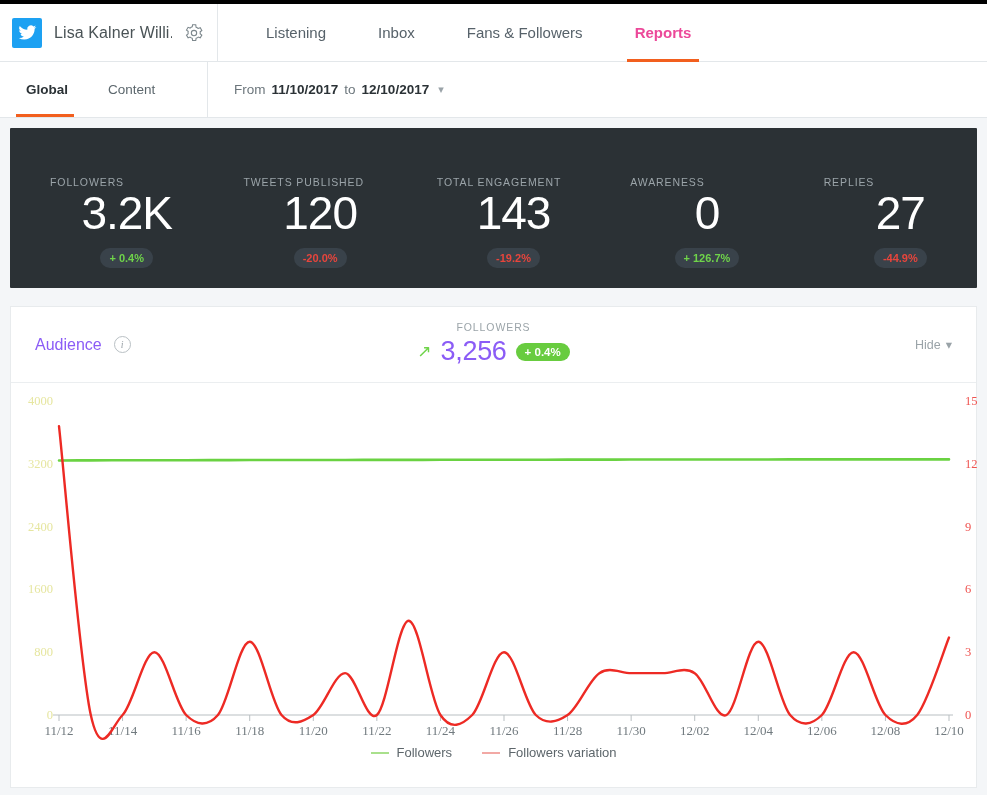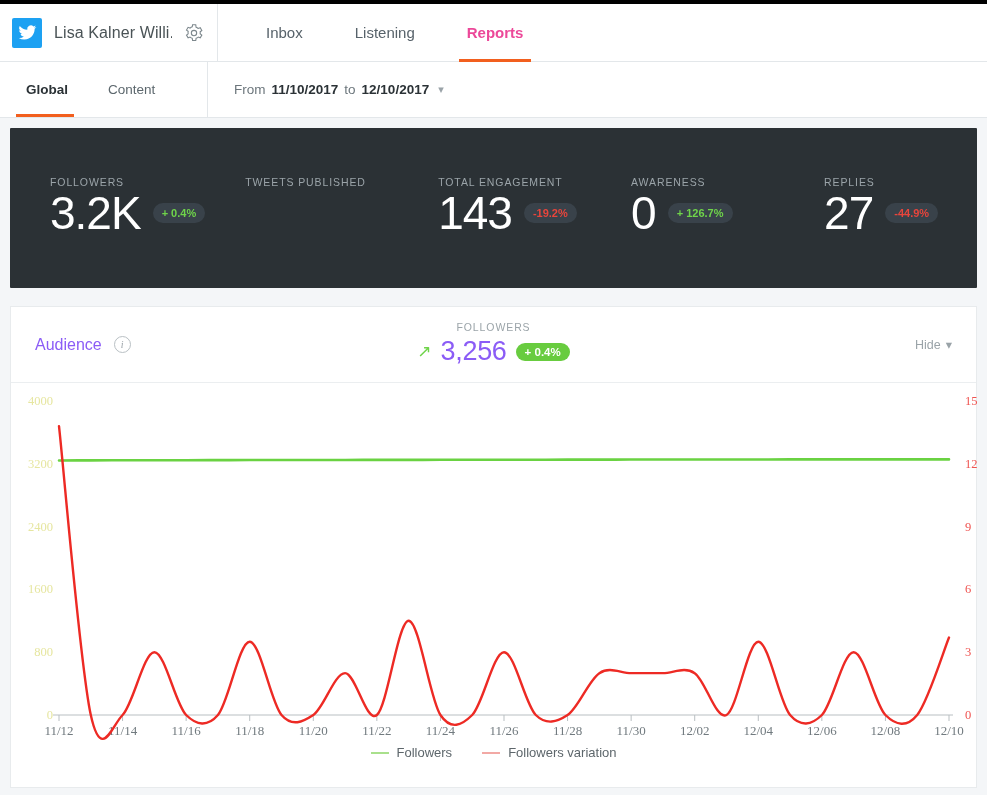--- a/index.html
+++ b/index.html
@@ -77,21 +77,21 @@
   .kpipanel {
     background:#2b3135; height:160px; display:flex; align-items:flex-start;
     padding-top:48px; border-radius:1px;
   }
   .kpi { flex:1 1 0; padding-left:40px; }
   .kpi:first-child{ padding-left:40px; }
   .kpi-label {
     font-size:10.5px; letter-spacing:.9px; color:#9ba4a9; text-transform:uppercase;
     margin-bottom:2px;
   }
-  .kpi-row { display:flex; align-items:center; gap:12px; }
+  .kpi-row { display:flex; align-items:center; gap:12px;flex-direction:column; }
   .kpi-value { font-size:46px; color:#fff; font-weight:300; line-height:1; letter-spacing:-1px; }
   .kpi-badge {
     font-size:11px; font-weight:bold; padding:4px 9px; border-radius:10px;
     background:#39424a; white-space:nowrap;
   }
   .kpi-badge.up   { color:#6fd44a; }
   .kpi-badge.down { color:#e8453c; }
 
   
   .cardwrap { padding:18px 10px 0 10px; }
@@ -150,24 +150,27 @@
     <div class="gear">
       <svg viewBox="0 0 24 24">
         <circle cx="12" cy="12" r="3.2"></circle>
         <path d="M19.4 13.5a7.6 7.6 0 0 0 0-3l2-1.5-1.9-3.3-2.4.9a7.6 7.6 0 0 0-2.6-1.5L14.1 2h-3.8l-.4 2.6c-.9.3-1.8.8-2.6 1.5l-2.4-.9L3 8.5l2 1.5a7.6 7.6 0 0 0 0 3l-2 1.5 1.9 3.3 2.4-.9c.8.7 1.7 1.2 2.6 1.5l.4 2.6h3.8l.4-2.6c.9-.3 1.8-.8 2.6-1.5l2.4.9 1.9-3.3-2-1.5z"></path>
       </svg>
     </div>
   </div>
 
   <div class="navtabs">
     <div class="navtab">
+        <span>Listening</span>
+      </div>
+    <div class="navtab">
         <span>Inbox</span>
       </div>
     <div class="navtab">
-        <span>Listening</span>
+        <span>Fans &amp; Followers</span>
       </div>
     <div class="navtab active">
         <span>Reports</span>
       </div>
   </div>
 </div>
 
 <div class="subnav">
   <div class="subtabs">
     <div class="subtab active">
@@ -192,20 +195,24 @@
     <div class="kpi">
       <div class="kpi-label">FOLLOWERS</div>
       <div class="kpi-row">
         <div class="kpi-value">3.2K</div>
         <div class="kpi-badge up">+ 0.4%</div>
       </div>
     </div>
 
     <div class="kpi">
       <div class="kpi-label">TWEETS PUBLISHED</div>
+      <div class="kpi-row">
+        <div class="kpi-value">120</div>
+        <div class="kpi-badge down">-20.0%</div>
+      </div>
     </div>
 
     <div class="kpi">
       <div class="kpi-label">TOTAL ENGAGEMENT</div>
       <div class="kpi-row">
         <div class="kpi-value">143</div>
         <div class="kpi-badge down">-19.2%</div>
       </div>
     </div>
 

